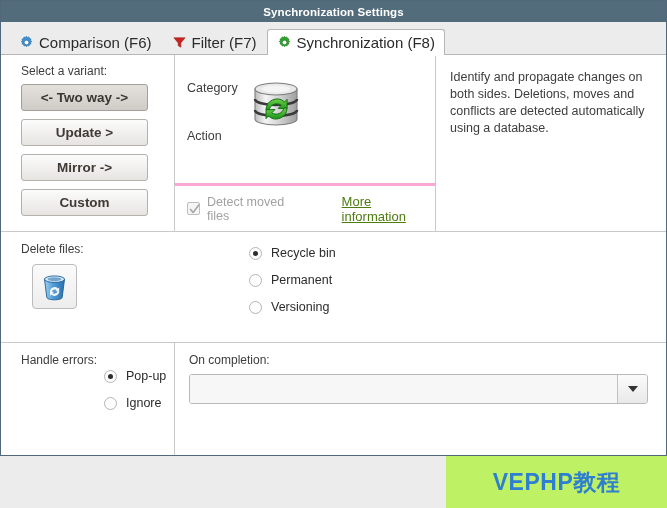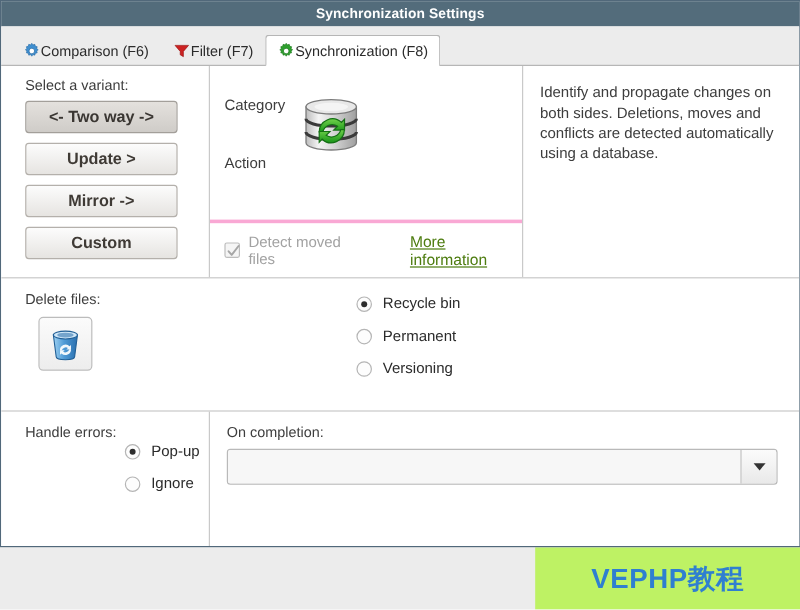--- a/index.html
+++ b/index.html
@@ -54,23 +54,24 @@
   .tabstrip::after {
     content: "";
     position: absolute;
     left: 0; right: 0; bottom: 0;
     height: 1px;
     background: #b6b6b6;
   }
   .tab {
     display: flex;
     align-items: center;
+    gap: 5px;
     height: 26px;
     padding: 0 9px;
-    font-size: 12px;
+    font-size: 15px;
     color: #2b2b2b;
     background: transparent;
     border: 1px solid transparent;
     border-bottom: none;
     border-radius: 3px 3px 0 0;
     position: relative;
     cursor: default;
     white-space: nowrap;
     margin-top: 40px;
   }
@@ -206,21 +207,20 @@
     color: #3d3d3d;
     line-height: 17px;
   }
 
   
   .sec-delete {
     display: flex;
     height: 110px;
     flex: none;
     position: relative;
-    gap: 48px;
   }
   .del-col {
     width: 173px;
     flex: none;
     padding: 10px 0 0 20px;
     position: relative;
   }
   .bin-btn {
     position: absolute;
     left: 31px; top: 32px;

